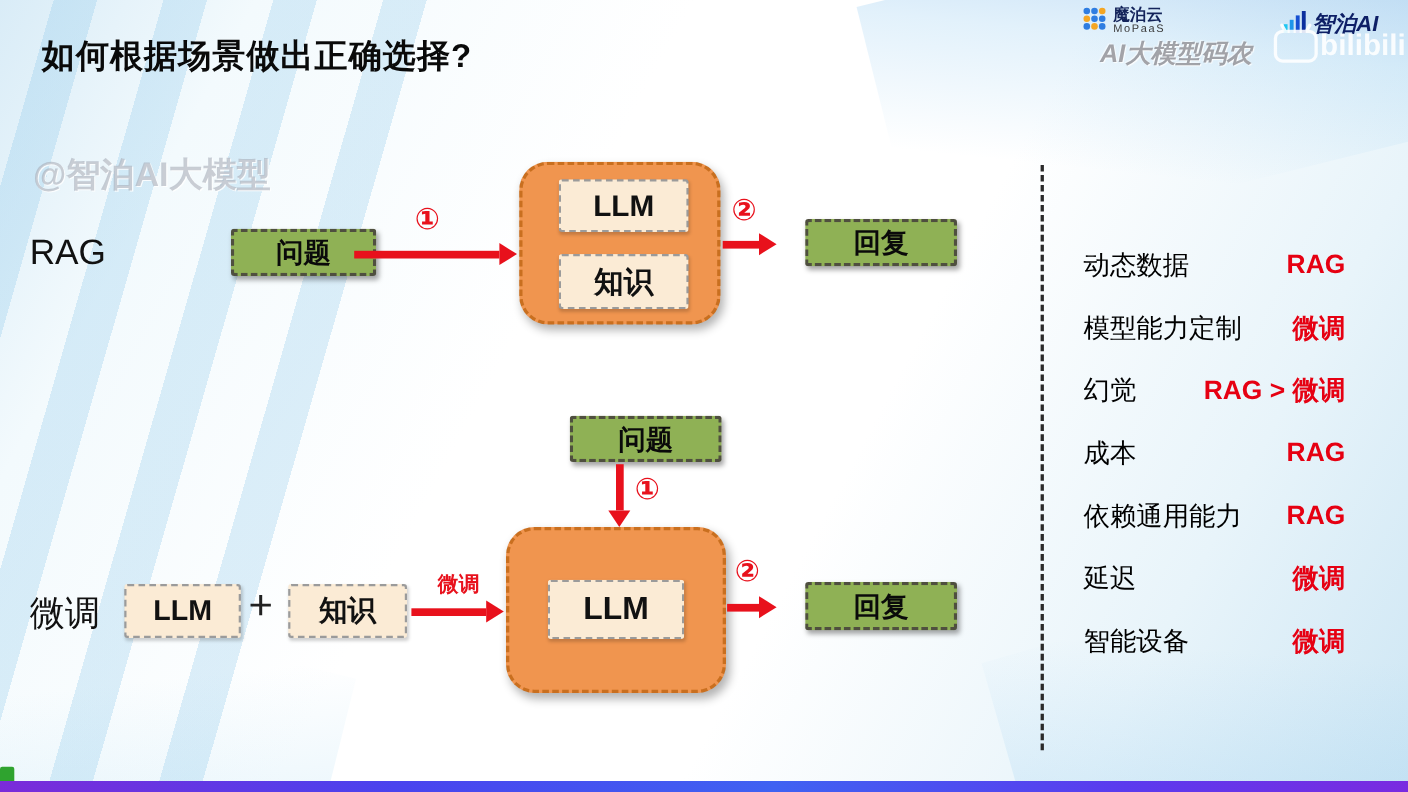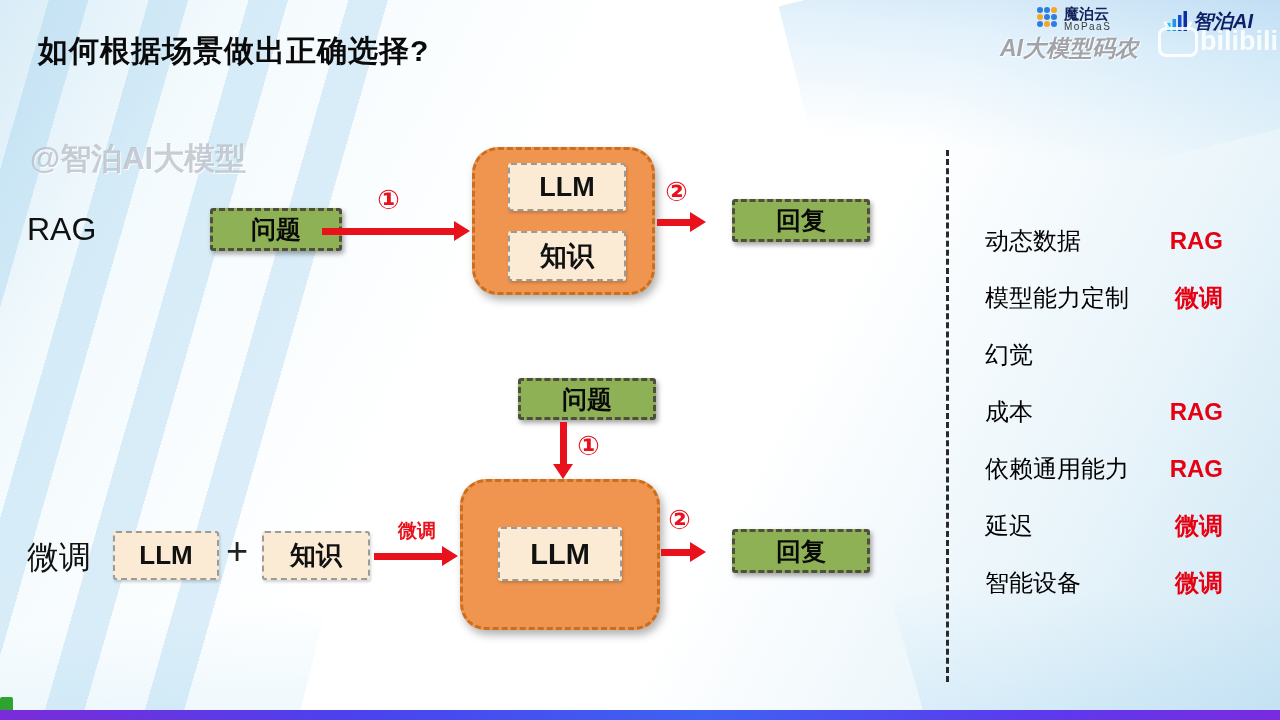--- a/index.html
+++ b/index.html
@@ -16,21 +16,21 @@
   .bg-br{position:absolute;right:-60px;bottom:-80px;width:420px;height:260px;
       transform:rotate(-16deg);
       background:linear-gradient(20deg,rgba(140,200,240,0.40) 0%,rgba(255,255,255,0) 70%);}
   .bg-bl{position:absolute;left:-60px;bottom:-90px;width:360px;height:240px;
       transform:rotate(14deg);
       background:linear-gradient(340deg,rgba(150,210,240,0.35) 0%,rgba(255,255,255,0) 70%);}
 
   .page-title{position:absolute;left:38px;top:20px;font-size:30px;font-weight:700;color:#0a0a0a;letter-spacing:1px;margin-top:11px;}
 
   
-  .logo-mopaas{position:absolute;left:1036px;top:6px;display:flex;gap:6px;align-items:center;}
+  .logo-mopaas{position:absolute;left:984px;top:6px;display:flex;gap:6px;align-items:center;}
   .logo-mopaas .txt{display:flex;flex-direction:column;line-height:1.05;}
   .logo-mopaas .nm{font-size:15px;font-weight:700;color:#13235a;}
   .logo-mopaas .sb{font-size:10px;color:#3a3a3a;letter-spacing:1.5px;}
   .logo-zhipo{position:absolute;left:1166px;top:8px;display:flex;gap:5px;align-items:flex-end;}
   .logo-zhipo .nm{font-size:20px;font-weight:700;font-style:italic;color:#0d1f66;}
   .wm-right{position:absolute;left:1000px;top:33px;font-size:23px;font-weight:700;
       color:rgba(128,128,134,0.72);
       text-shadow:1px 1px 1px rgba(255,255,255,0.9),-1px -1px 1px rgba(255,255,255,0.6);font-style:italic;}
   .bili{position:absolute;left:1144px;top:26px;display:flex;align-items:flex-end;gap:2px;opacity:0.92;padding-left:14px;}
   .bili .tv{position:relative;width:34px;height:24px;border:3px solid rgba(255,255,255,0.95);border-radius:8px;}
@@ -210,20 +210,21 @@
     <div class="panel-row">
       <span class="dim">动态数据</span>
       <span class="val">RAG</span>
     </div>
     <div class="panel-row">
       <span class="dim">模型能力定制</span>
       <span class="val">微调</span>
     </div>
     <div class="panel-row">
       <span class="dim">幻觉</span>
+      <span class="val">RAG &gt; 微调</span>
     </div>
     <div class="panel-row">
       <span class="dim">成本</span>
       <span class="val">RAG</span>
     </div>
     <div class="panel-row">
       <span class="dim">依赖通用能力</span>
       <span class="val">RAG</span>
     </div>
     <div class="panel-row">

